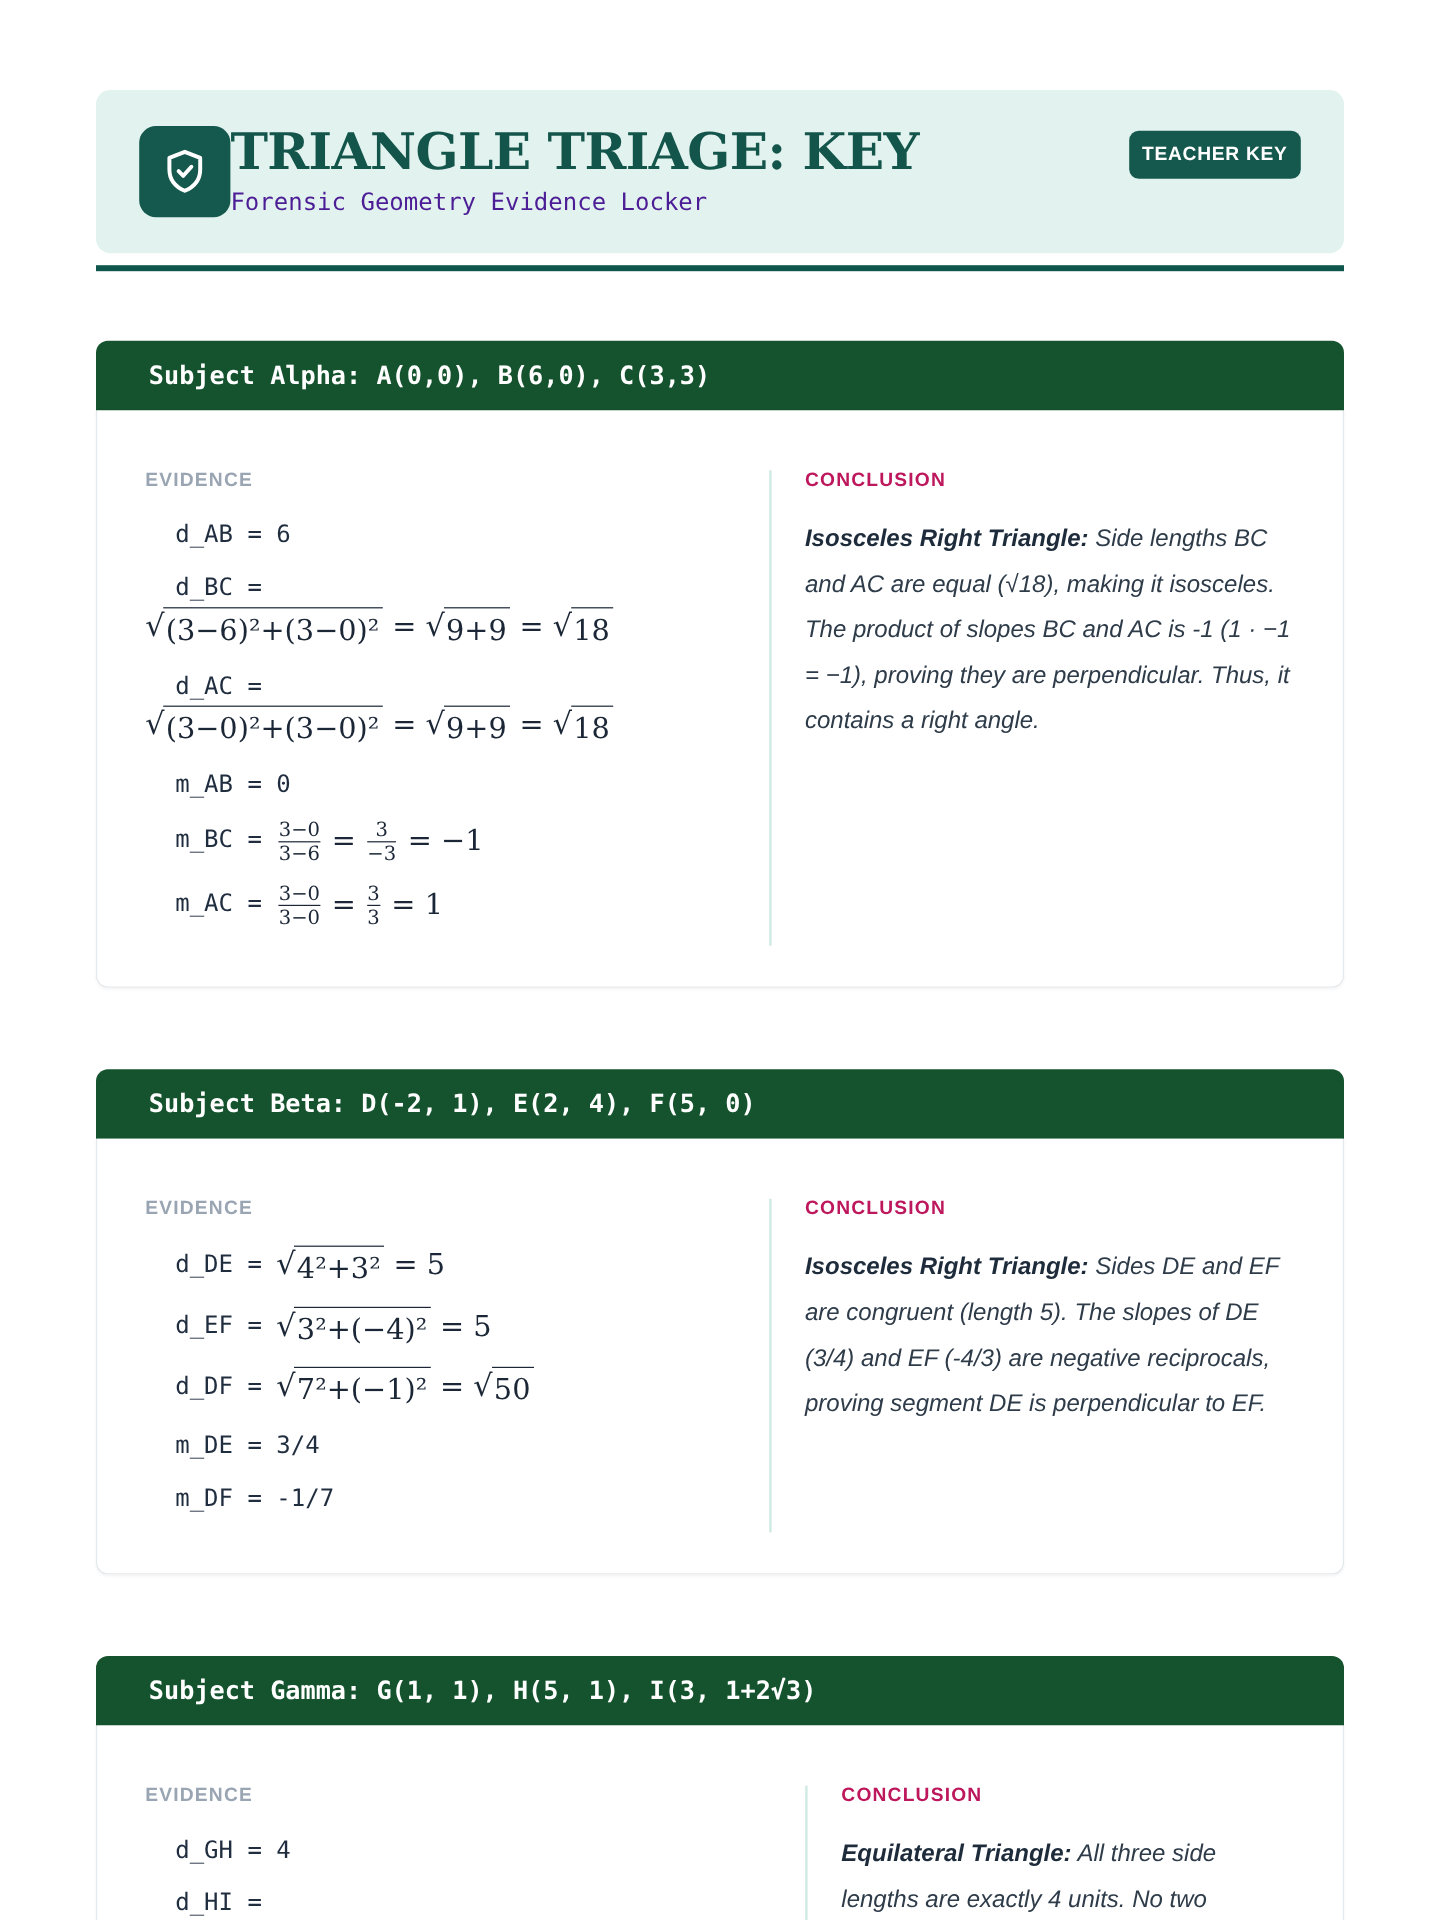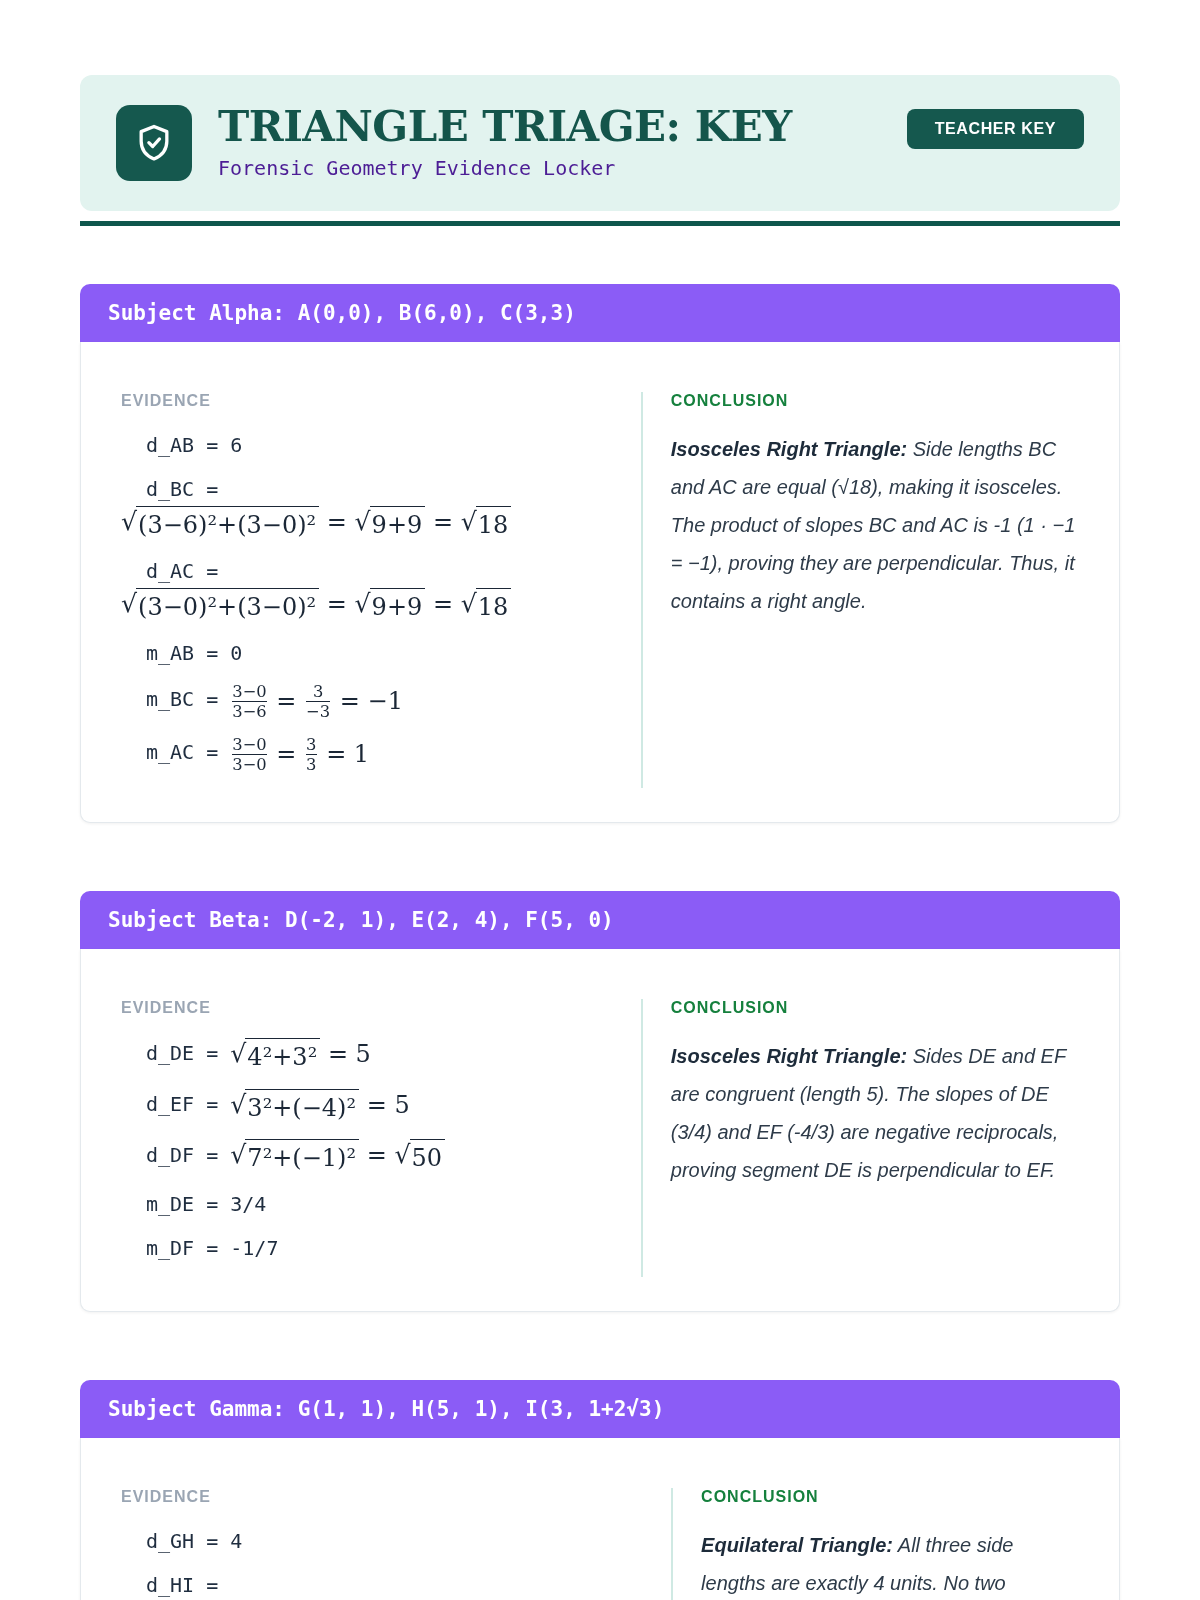--- a/index.html
+++ b/index.html
@@ -5,61 +5,61 @@
   html,body{margin:0;padding:0;}
   body{
     width:1200px;height:1600px;overflow:hidden;background:#ffffff;
     font-family:"Liberation Sans",sans-serif;color:#1f2d3f;
   }
   .page{width:1040px;margin:0 auto;padding-top:75px;}
 
   
   .header-card{
     background:#e2f3ef;border-radius:12px;padding:30px 36px;
-    display:flex;align-items:center;gap:26px;position:relative;
+    display:flex;align-items:center;position:relative;
   }
   .logo{
     width:76px;height:76px;background:#15584e;border-radius:14px;
     display:flex;align-items:center;justify-content:center;flex:0 0 auto;
   }
   .logo svg{width:44px;height:44px;}
   .title-block h1{
     margin:0 0 8px 0;font-family:"DejaVu Serif",serif;font-weight:700;
     font-size:42px;line-height:1;color:#14554b;letter-spacing:-0.5px;
   }
   .subtitle{
     font-family:"DejaVu Sans Mono",monospace;font-size:20px;color:#4c1d95;
   }
   .badge{
     position:absolute;top:34px;right:36px;background:#15584e;color:#ffffff;
     font-weight:700;font-size:16px;letter-spacing:0.6px;
-    padding:11px 28px;border-radius:8px;
+    padding:11px 11px;border-radius:8px;
   }
   .top-rule{height:5px;background:#0e564c;margin-top:10px;}
 
   
   .card{margin-top:58px;border-radius:10px;}
   .card + .card{margin-top:68px;}
   .card-header{
-    background:#8b5cf6;color:#ffffff;border-radius:10px 10px 0 0;
+    background:#14532d;color:#ffffff;border-radius:10px 10px 0 0;
     font-family:"DejaVu Sans Mono",monospace;font-weight:700;font-size:21px;
-    padding:17px 28px;
+    padding:17px 44px;
   }
   .card-body{
     background:#ffffff;border:1px solid #e4e9ed;border-top:none;
     border-radius:0 0 10px 10px;box-shadow:0 1px 3px rgba(0,0,0,0.06);
     padding:50px 40px 34px 40px;
     display:grid;grid-template-columns:1fr 2px 0.83fr;column-gap:28px;
   }
   .col-divider{background:#cfe9e3;}
   .col-label{
     font-size:16px;font-weight:700;letter-spacing:1px;margin-bottom:20px;
   }
   .label-evidence{color:#9aa5b3;}
-  .label-conclusion{color:#15803d;}
+  .label-conclusion{color:#be185d;}
 
   
   .ev-line{margin-bottom:13px;line-height:1.55;color:#1f2d3f;}
   .mono{font-family:"DejaVu Sans Mono",monospace;font-size:20px;margin-left:25px;}
   .mgroup{
     display:inline-block;max-width:100%;white-space:nowrap;
     font-family:"DejaVu Serif",serif;font-size:24px;color:#1b2736;
     vertical-align:middle;line-height:1.45;
   }
   .mt{font-family:inherit;}

